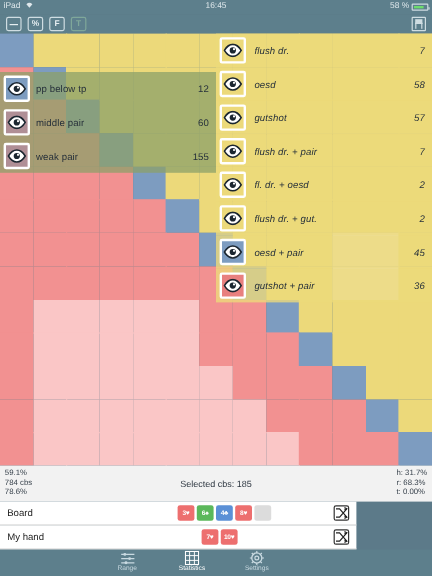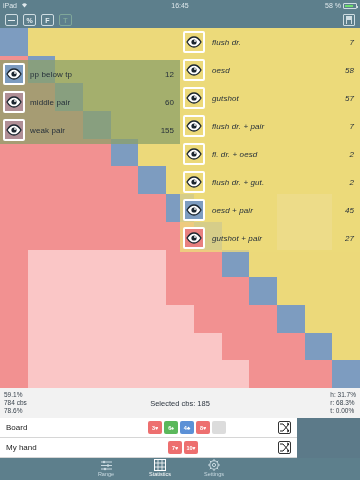--- a/index.html
+++ b/index.html
@@ -457,21 +457,21 @@
       </div>
       <div class="lrow" style="background: rgba(236, 217, 122, 0.8);">
         <div class="eye" style="background: rgb(232, 128, 127);">
           <svg width="16" height="12" viewBox="0 0 16 12">
             <path d="M8 1 C12 1 15 6 15 6 C15 6 12 11 8 11 C4 11 1 6 1 6 C1 6 4 1 8 1 Z" fill="#fff" stroke="#1b2630" stroke-width="1.3"></path>
             <circle cx="8" cy="6" r="2.6" fill="#1b2630"></circle>
             <circle cx="9" cy="5" r="0.9" fill="#fff"></circle>
           </svg>
         </div>
         <div class="lbl">gutshot + pair</div>
-        <div class="val">27</div>
+        <div class="val">36</div>
       </div>
     </div>
 
   <div class="stats">
     <div class="col left">
       <div>59.1%</div>
       <div>784 cbs</div>
       <div>78.6%</div>
     </div>
     <div class="mid">Selected cbs: 185</div>

